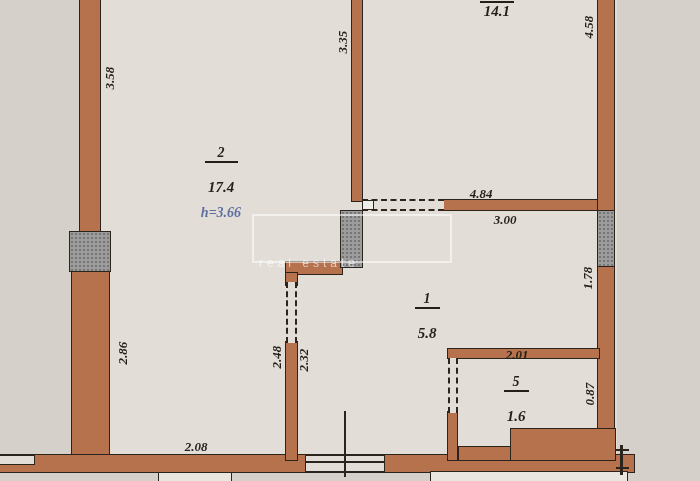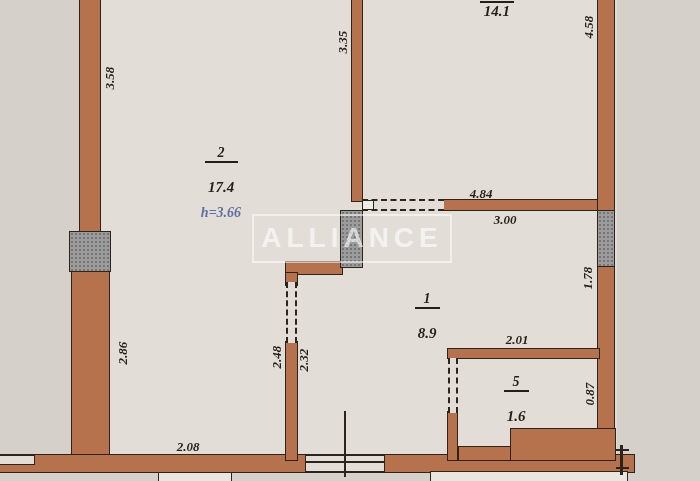--- a/index.html
+++ b/index.html
@@ -115,43 +115,43 @@
   <div class="line" style="left:616px; top:449px; width:13px; height:2px;"></div>
   <div class="line" style="left:616px; top:467px; width:13px; height:2px;"></div>
 
   <span class="dim rot" style="left:110px; top:78px;">3.58</span>
   <span class="dim rot" style="left:123px; top:353px;">2.86</span>
   <span class="dim rot" style="left:343px; top:42px;">3.35</span>
   <span class="dim rot" style="left:589px; top:27px;">4.58</span>
   <span class="dim" style="left:481px; top:194px;">4.84</span>
   <span class="dim" style="left:505px; top:220px;">3.00</span>
   <span class="dim rot" style="left:588px; top:278px;">1.78</span>
-  <span class="dim" style="left:517px; top:340px;">2.01</span>
+  <span class="dim" style="left:517px; top:355px;">2.01</span>
   <span class="dim rot" style="left:590px; top:394px;">0.87</span>
   <span class="dim rot" style="left:277px; top:357px;">2.48</span>
   <span class="dim rot" style="left:304px; top:360px;">2.32</span>
-  <span class="dim" style="left:188px; top:447px;">2.08</span>
+  <span class="dim" style="left:196px; top:447px;">2.08</span>
 
   <div class="room-label" style="left:186px; top:143px; width:70px;">
     <span class="num" style="padding:0 13px 1px;">2</span>
     <span class="area">17.4</span>
     <span class="hnote">h=3.66</span>
   </div>
 
   <div class="area-only" style="left:458px; top:1px; width:56px;">
     <span class="area">14.1</span>
   </div>
 
   <div class="room-label" style="left:397px; top:289px; width:60px;">
     <span class="num" style="padding:0 9px 1px;">1</span>
-    <span class="area">8.9</span>
+    <span class="area">5.8</span>
   </div>
 
   <div class="room-label" style="left:486px; top:372px; width:60px;">
     <span class="num" style="padding:0 9px 1px;">5</span>
     <span class="area">1.6</span>
   </div>
 
   <div class="wm">
-    <span class="wm-title">ALLIANCE</span>
+    <span class="wm-sub">real estate</span>
   </div>
 
 </div>
 
 </body></html>

